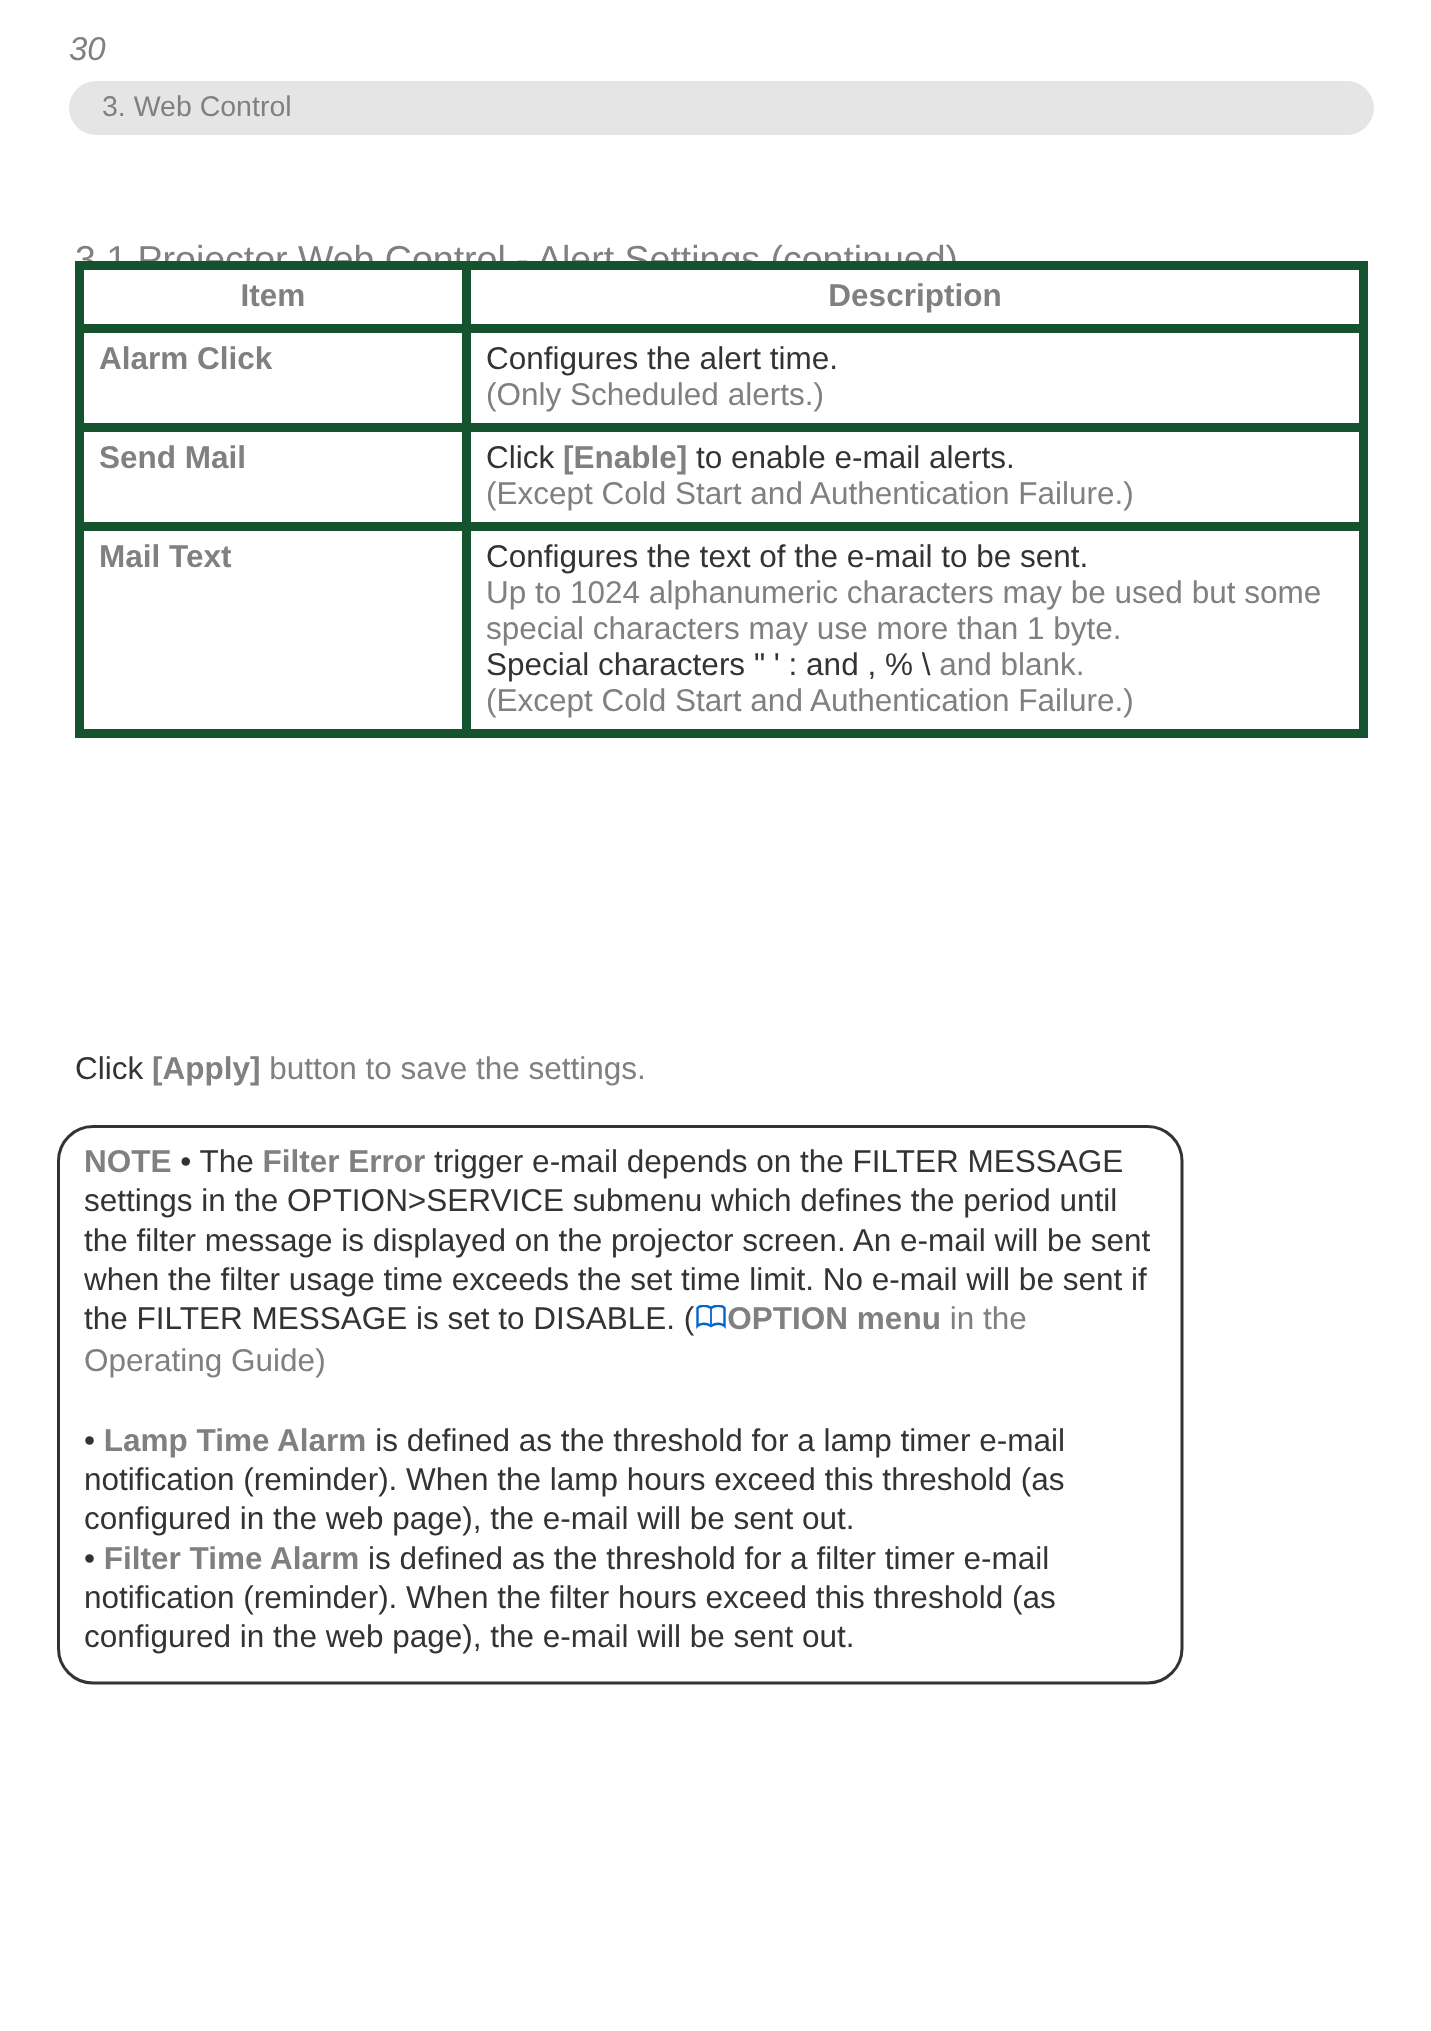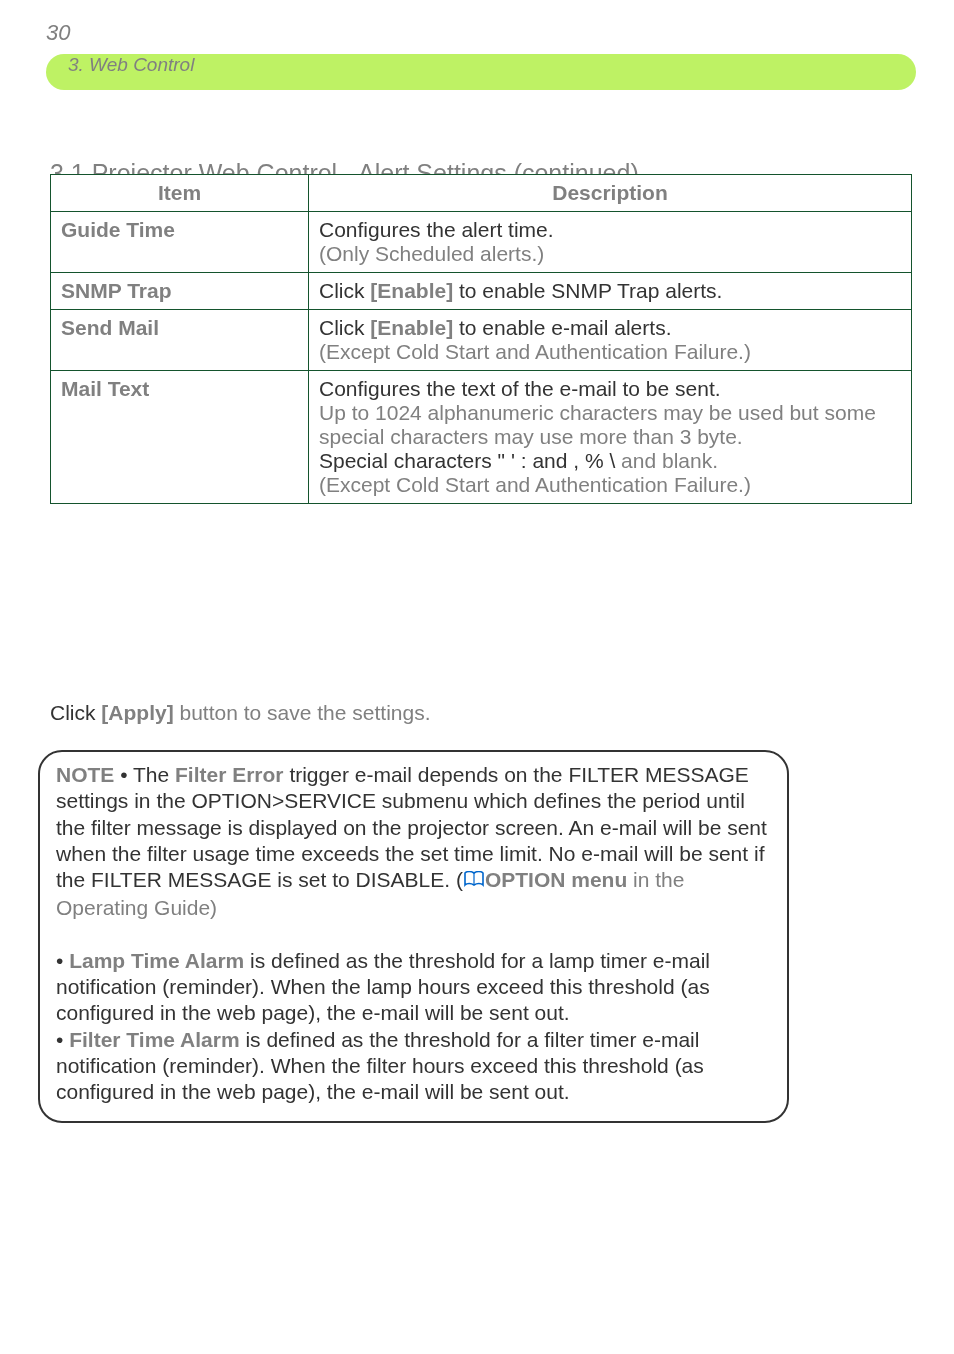--- a/index.html
+++ b/index.html
@@ -19,46 +19,45 @@
     color: #808080;
     font-size: 22px;
     font-style: italic;
   }
   .header-bar {
     position: absolute;
     top: 54px;
     left: 46px;
     width: 870px;
     height: 36px;
-    background: #bef264;
+    background: #e5e5e5;
     border-radius: 18px;
     display: flex;
-    align-items: flex-start;
+    align-items: center;
     padding-left: 22px;
     color: #808080;
     font-size: 19px;
-    font-style: italic;
   }
   .section-title {
     position: absolute;
     top: 120px;
     left: 50px;
     color: #808080;
     font-size: 25px;
     margin-top: 39px;
   }
   .tbl {
     position: absolute;
     top: 174px;
     left: 50px;
     width: 862px;
     border-collapse: collapse;
   }
   .tbl td, .tbl th {
-    border: 1px solid #14532d;
+    border: 6px solid #14532d;
     padding: 6px 10px;
     vertical-align: top;
     font-size: 21px;
   }
   .tbl th {
     background: #fff;
     color: #808080;
     font-weight: bold;
     text-align: center;
     font-size: 21px;
@@ -108,45 +107,39 @@
 
 <div class="section-title">3.1 Projector Web Control - Alert Settings (continued)</div>
 
 <table class="tbl">
   <tbody>
       <tr>
     <th>Item</th>
     <th>Description</th>
   </tr>
   <tr>
-    <td class="label-col">Guide Time</td>
+    <td class="label-col">Alarm Click</td>
     <td class="desc-col">
       <span>Configures the alert time.</span><br>
       <span class="gray-italic">(Only Scheduled alerts.)</span>
-    </td>
-  </tr>
-  <tr>
-    <td class="label-col">SNMP Trap</td>
-    <td class="desc-col">
-      <span>Click </span><span class="gray-bold">[Enable]</span><span> to enable SNMP Trap alerts.</span>
     </td>
   </tr>
   <tr>
     <td class="label-col">Send Mail</td>
     <td class="desc-col">
       <span>Click </span><span class="gray-bold">[Enable]</span><span> to enable e-mail alerts.</span><br>
       <span class="gray-italic">(Except Cold Start and Authentication Failure.)</span>
     </td>
   </tr>
   <tr>
     <td class="label-col">Mail Text</td>
     <td class="desc-col">
       <span>Configures the text of the e-mail to be sent.</span><br>
       <span class="gray-italic">Up to 1024 alphanumeric characters may be used but some</span><br>
-      <span class="gray-italic">special characters may use more than 3 byte.</span><br>
+      <span class="gray-italic">special characters may use more than 1 byte.</span><br>
       <span>  Special characters </span><span>" ' : and , % \</span><span class="gray-italic"> and blank.</span><br>
       <span class="gray-italic">(Except Cold Start and Authentication Failure.)</span>
     </td>
   </tr>
 </tbody>
   </table>
 
 <div class="body-para" style="top:690px;margin-top:10px;">
   <span>Click </span><span class="gray-bold">[Apply]</span><span class="gray-italic"> button to save the settings.</span>
 </div>

